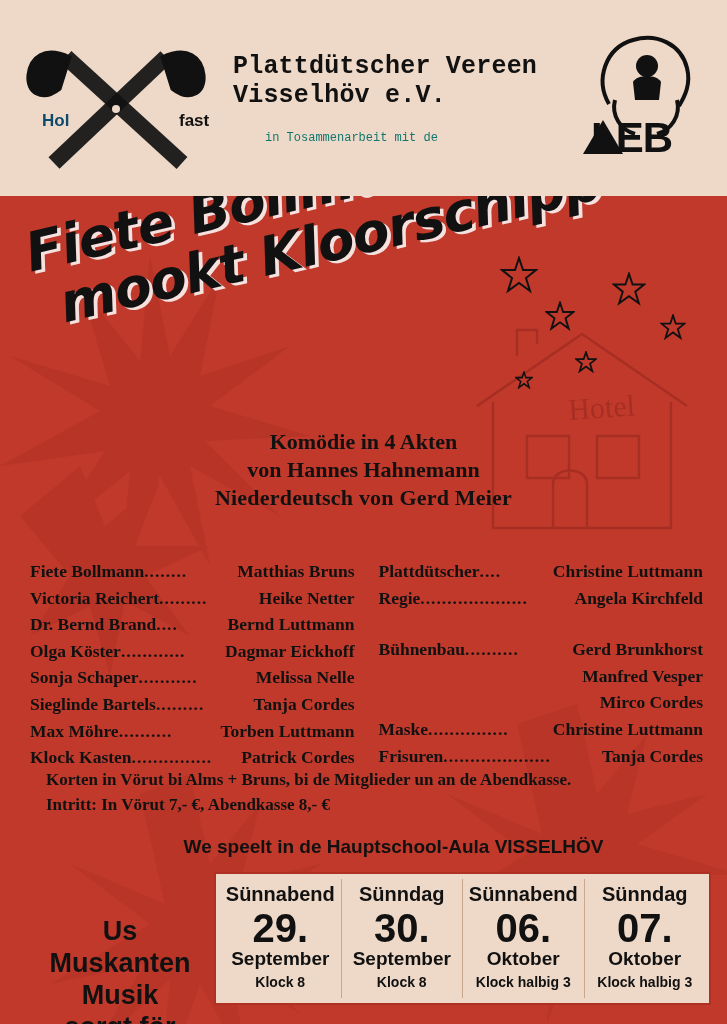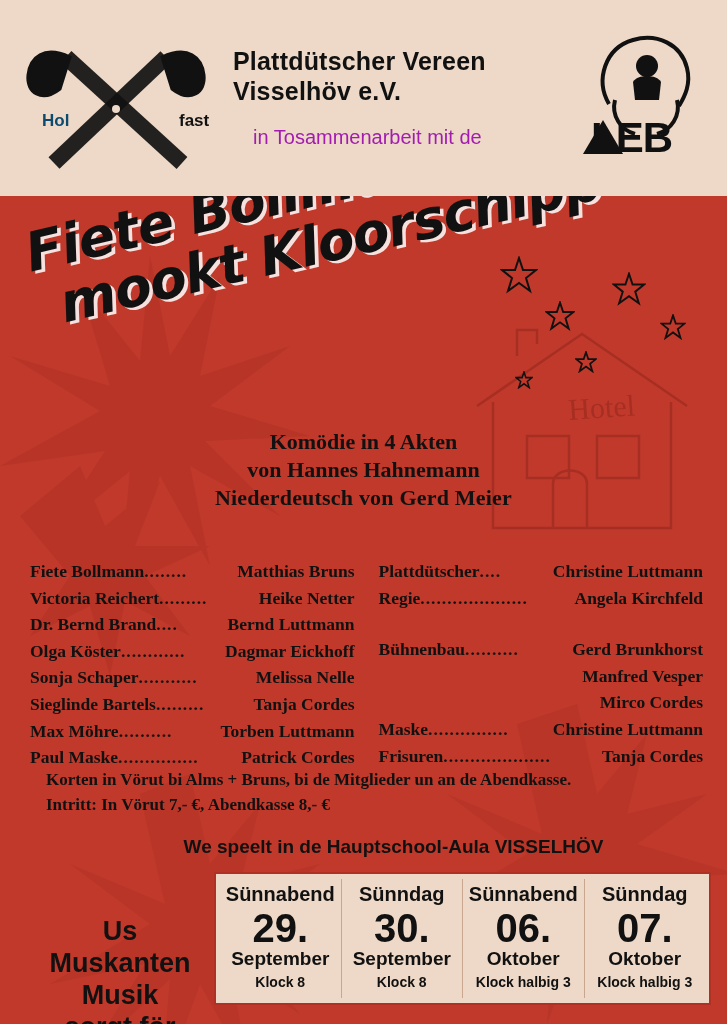--- a/index.html
+++ b/index.html
@@ -23,32 +23,33 @@
     box-sizing:border-box;
   }
   .logo-left{
     width:205px;height:150px;position:relative;flex:0 0 auto;
   }
   .logo-left svg{display:block;}
   .club-text{
     flex:1 1 auto;
     padding-left:14px;
     color:#111;
+    font-family:Liberation Mono, monospace;
   }
   .club-name{
     font-weight:bold;
     font-size:25px;
     line-height:1.18;
     letter-spacing:.2px;
   }
   .coop-text{
-    font-size:20px;
+    font-size:12px;
     margin-top:20px;
-    margin-left:20px;
-    color:#a21caf;
+    margin-left:32px;
+    color:#0f766e;
   }
   .logo-right{
     width:126px;height:136px;flex:0 0 auto;position:relative;margin-right:2px;
   }
 
   
   .main{
     position:absolute;
     top:196px;left:0;right:0;bottom:0;
     background:#c0392b;
@@ -320,21 +321,21 @@
           <span class="cast-role">Sieglinde Bartels</span>
           <span class="cast-dots">.........</span>
           <span class="cast-name">Tanja Cordes</span>
         </div>
         <div class="cast-row">
           <span class="cast-role">Max Möhre</span>
           <span class="cast-dots">..........</span>
           <span class="cast-name">Torben Luttmann</span>
         </div>
         <div class="cast-row">
-          <span class="cast-role">Paul Maske</span>
+          <span class="cast-role">Klock Kasten</span>
           <span class="cast-dots">...............</span>
           <span class="cast-name">Patrick Cordes</span>
         </div>
       </div>
 
       <div class="cast-col">
         <div class="cast-row">
           <span class="cast-role">Plattdütscher</span>
           <span class="cast-dots">....</span>
           <span class="cast-name">Christine Luttmann</span>

